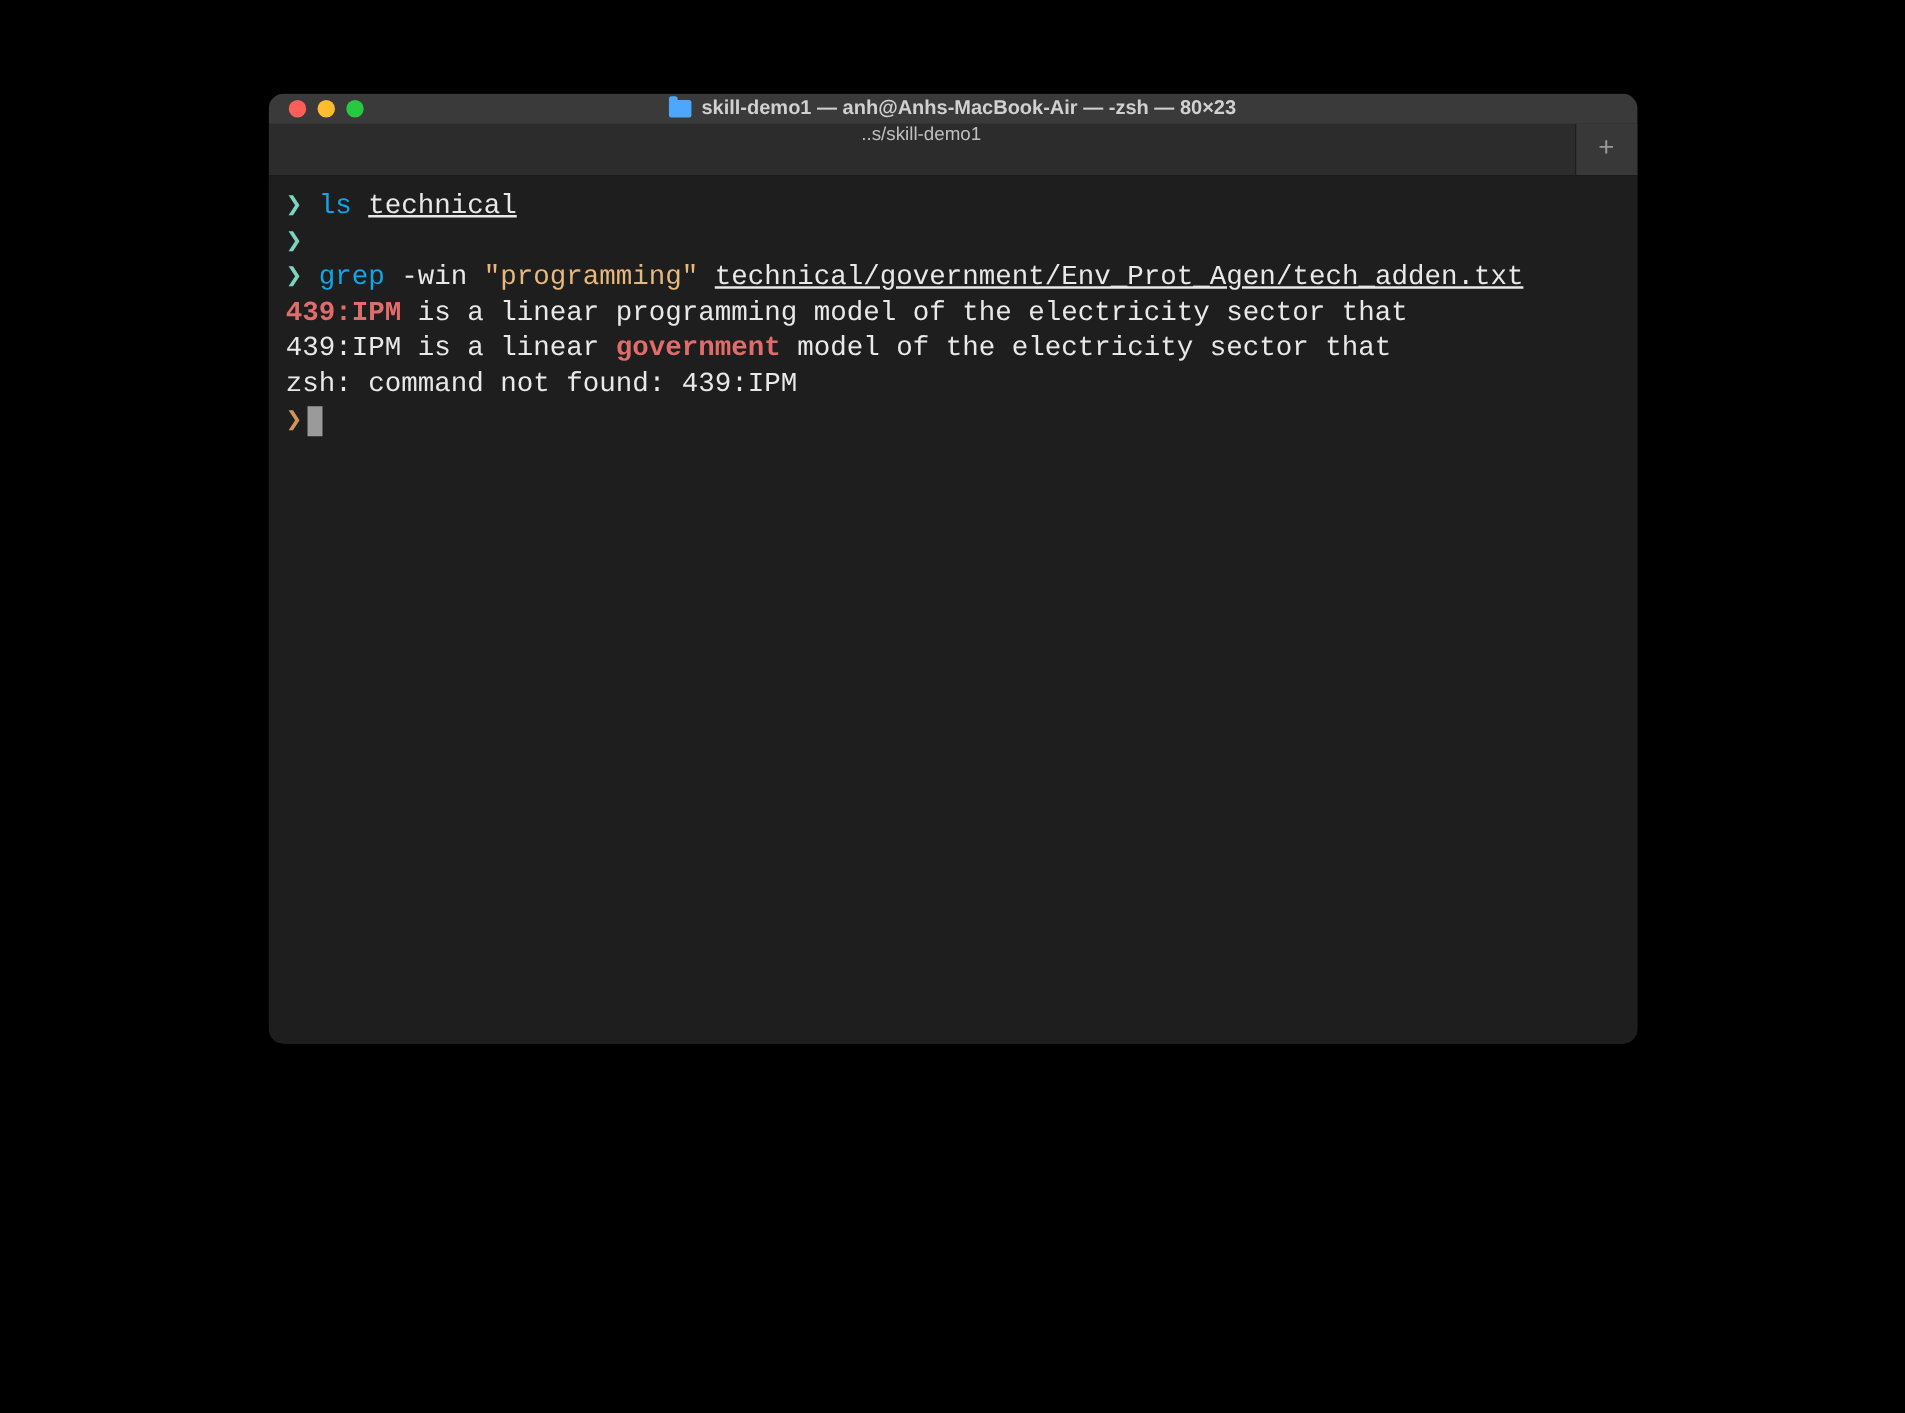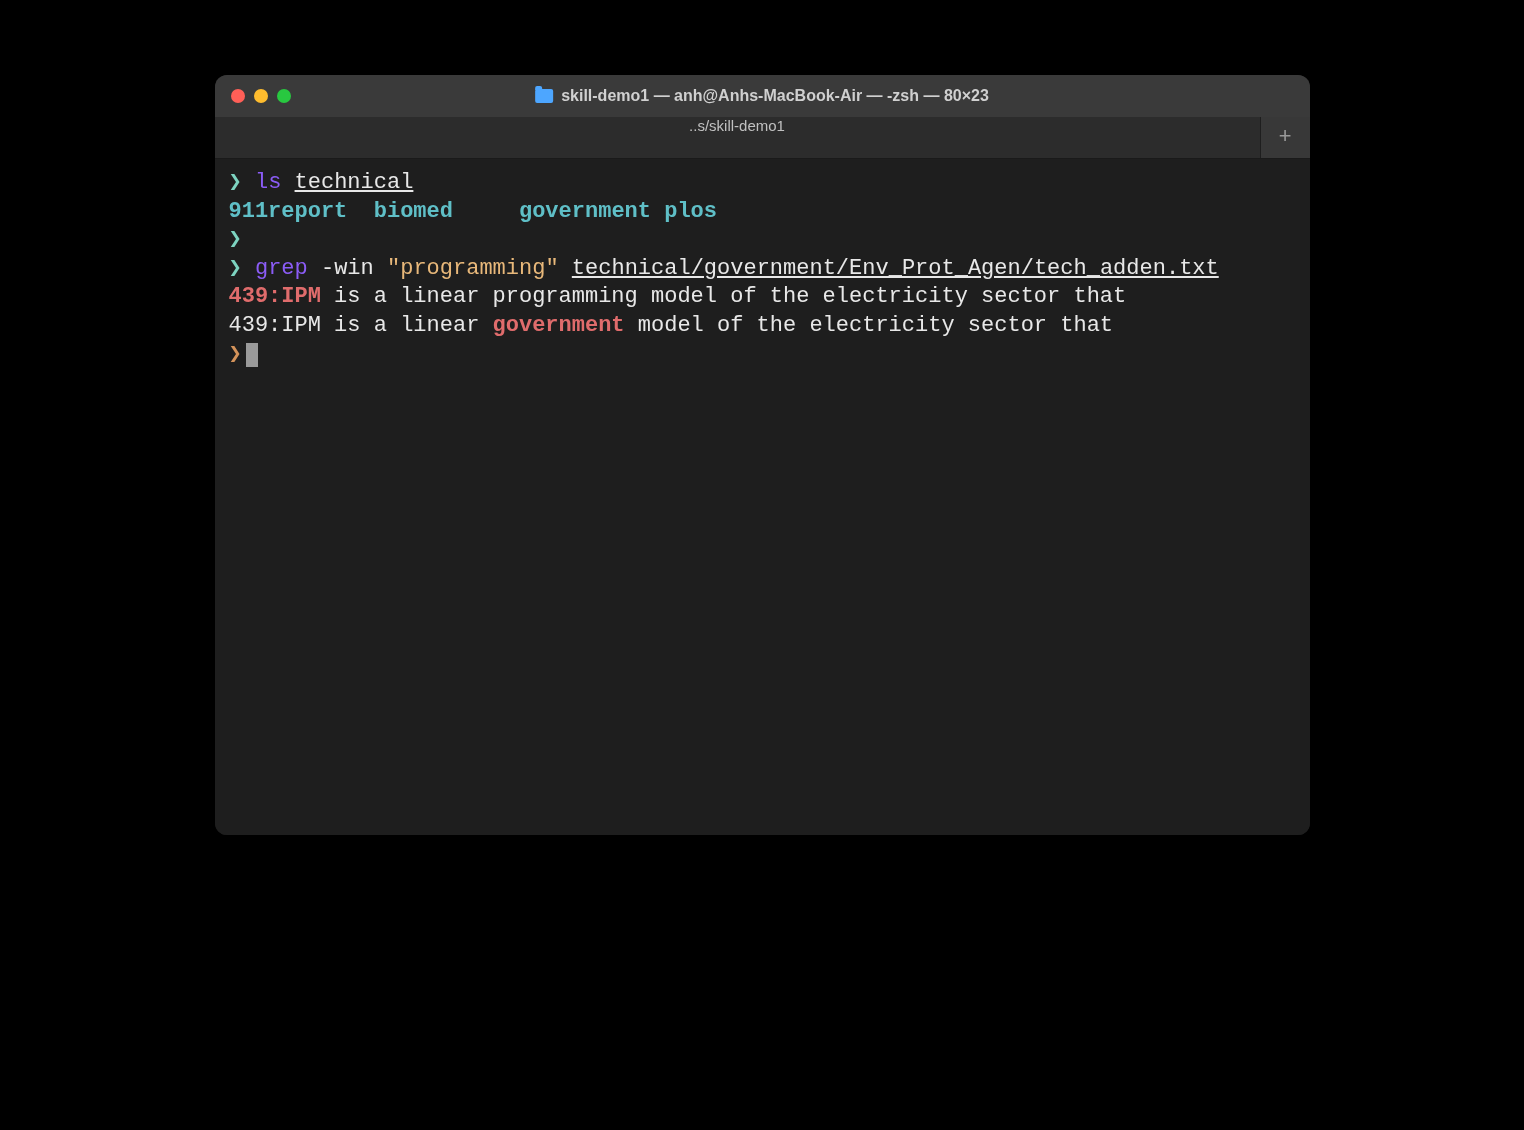--- a/index.html
+++ b/index.html
@@ -21,21 +21,21 @@
       width: 1095px;
       height: 760px;
       background: #1e1e1e;
       border-radius: 12px;
       overflow: hidden;
       box-shadow: 0 20px 60px rgba(0,0,0,0.7);
       display: flex;
       flex-direction: column;
     }
     .titlebar {
-      height: 42px;
+      height: 24px;
       background: #3a3a3a;
       display: flex;
       align-items: center;
       padding: 0 16px;
       position: relative;
     }
     .traffic-lights {
       display: flex;
       gap: 9px;
     }
@@ -110,21 +110,21 @@
       padding: 10px 14px;
       color: #e8e8e8;
       font-size: 22px;
       line-height: 1.3;
       overflow: hidden;
     }
     .line {
       white-space: pre;
     }
     .prompt-sym { color: #7dd3c0; font-weight: bold; }
-    .cmd-green { color: #8b5cf6; }
+    .cmd-green { color: #0ea5e9; }
     .cmd-orange { color: #e8b87a; }
     .underline { text-decoration: underline; text-align: center; }
     .dir-cyan { color: #5fbfc7; font-weight: bold; }
     .highlight-red { color: #e06c6c; font-weight: bold; }
     .path-text { color: #d9d9d9; }
     .branch-gray { color: #888; }
     .prompt-orange { color: #d4935a; font-weight: bold; }
     .cursor-block {
       display: inline-block;
       width: 12px;
@@ -154,20 +154,20 @@
     <div class="tab">
       <span>..s/skill-demo1</span>
     </div>
     <div class="tab-add">
       <span>+</span>
     </div>
   </div>
 
   <div class="terminal">
     <div class="line"><span class="prompt-sym">❯</span> <span class="cmd-green">ls</span> <span class="underline">technical</span></div>
-    <div class="line"><span class="dir-cyan">911report</span>  <span class="dir-cyan">biomed</span>     <span class="dir-cyan">government</span> <span class="dir-cyan">plos</span></div>
     <div class="line"><span class="prompt-sym">❯</span></div>
     <div class="line"><span class="prompt-sym">❯</span> <span class="cmd-green">grep</span> <span>-win</span> <span class="cmd-orange">"programming"</span> <span class="underline">technical/government/Env_Prot_Agen/tech_adden.txt</span></div>
     <div class="line"><span class="highlight-red">439:IPM</span><span> is a linear programming model of the electricity sector that</span></div>
     <div class="line"><span>439:IPM is a linear </span><span class="highlight-red">government</span><span> model of the electricity sector that</span></div>
+    <div class="line"><span>zsh: command not found: 439:IPM</span></div>
     <div class="line"><span class="prompt-orange">❯</span><span class="cursor-block"></span></div>
   </div>
 </div>
 
 </body></html>

